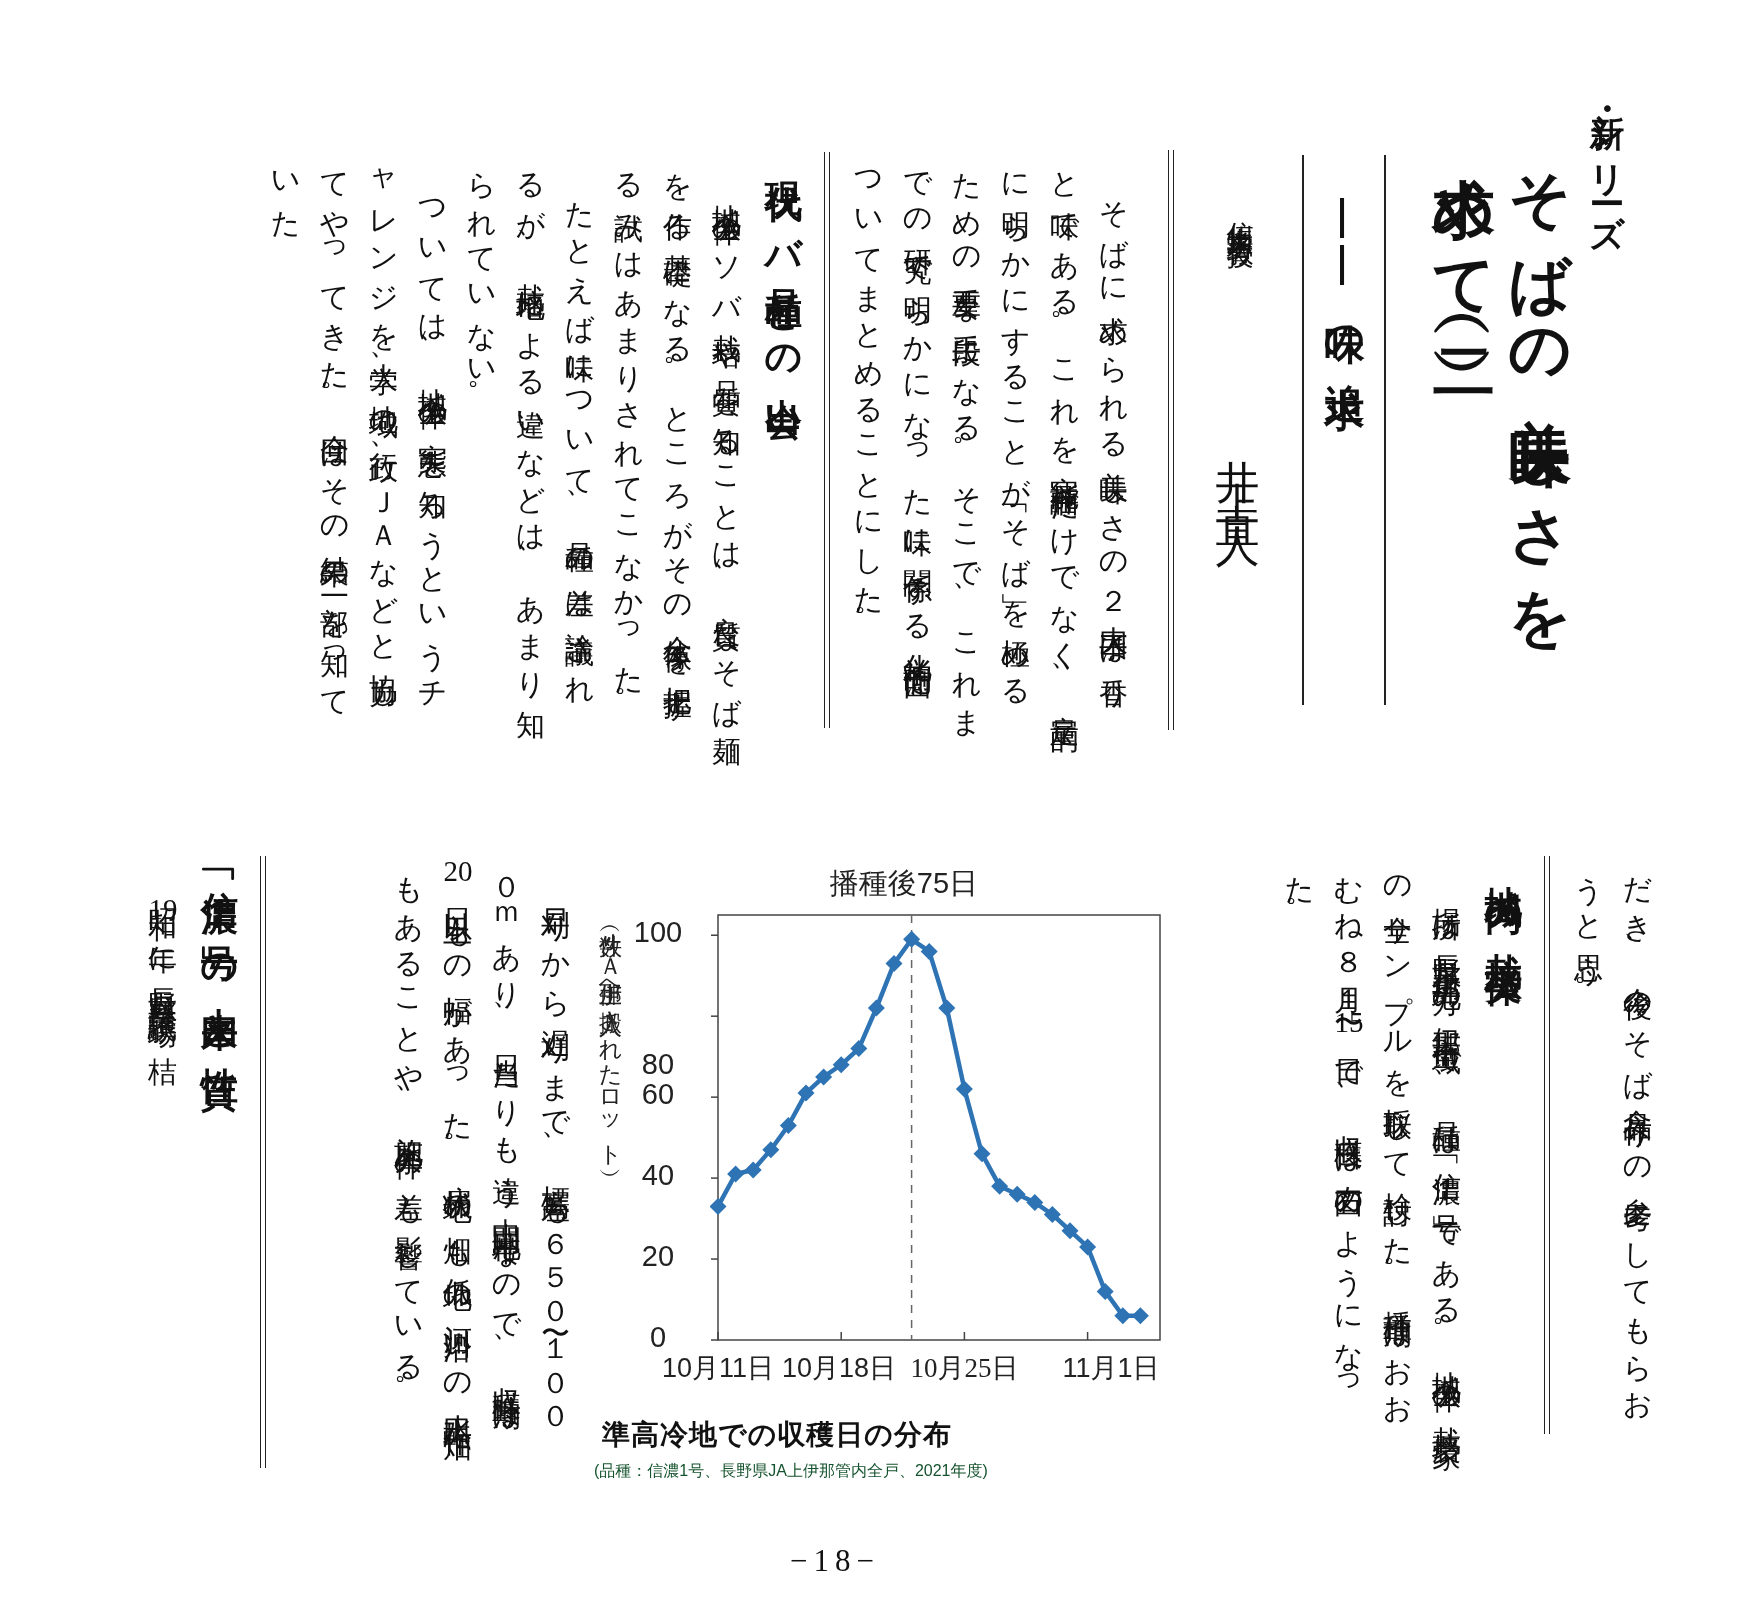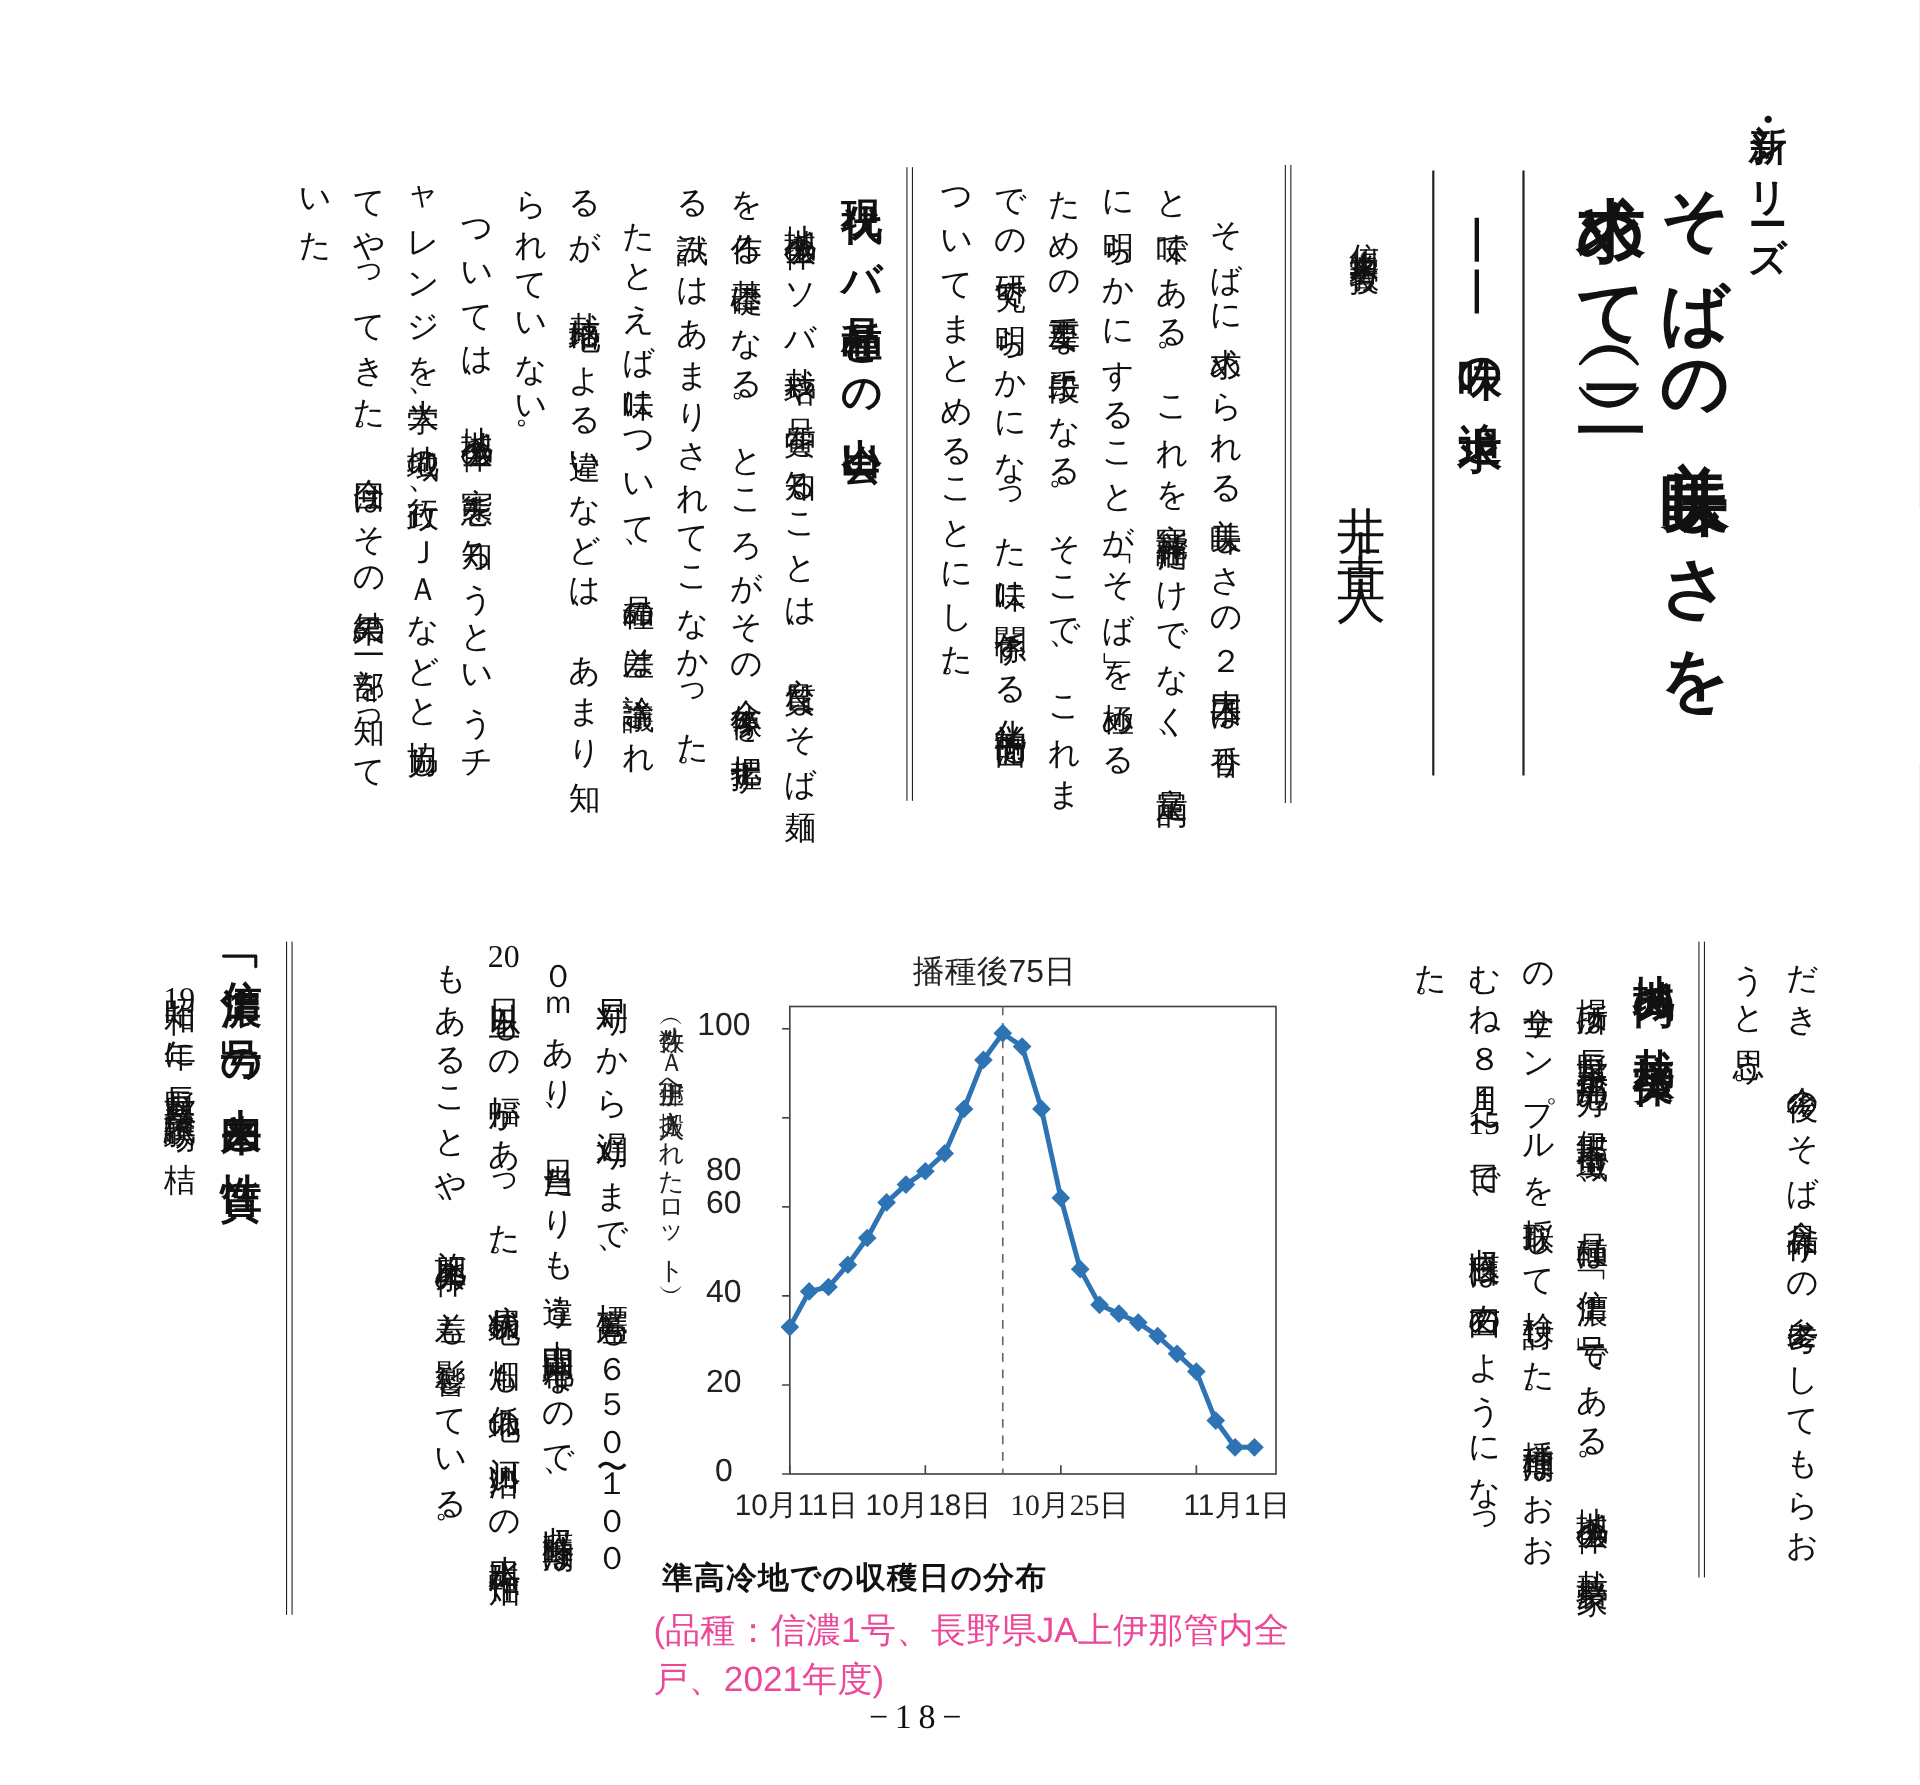--- a/index.html
+++ b/index.html
@@ -45,25 +45,25 @@
 
   
   #chart { position:absolute; left:582px; top:860px; width:612px; height:660px;
     font-family:"Liberation Sans","DejaVu Sans",sans-serif; }
   #chart .chart-title { position:absolute; left:227px; top:4px; width:190px;
     text-align:center; font-size:29px; color:#222; }
   #chart .ylabel { left:14px; top:57px; height:430px; font-size:23px;
     letter-spacing:0.5px; color:#222; }
   #chart .ytick { position:absolute; left:28px; width:96px; text-align:center;
     font-size:29px; color:#222; }
-  #chart .xlabel { position:absolute; width:124px; text-align:right;
+  #chart .xlabel { position:absolute; width:124px; text-align:center;
     top:490px; font-size:27px; color:#222; }
   #chart .caption { position:absolute; left:20px; top:556px; font-size:28px;
     font-weight:bold; color:#111; letter-spacing:1px; }
-  #chart .caption-note { position:absolute; left:12px; top:601px; font-size:32px; color:#ec4899; }
+  #chart .caption-note { position:absolute; left:12px; top:601px; font-size:16px; color:#14532d; }
   #plot-svg { position:absolute; left:128px; top:53px; }
 
   #pageno { position:absolute; left:790px; top:1543px; width:180px; text-align:left;
     font-size:31px; letter-spacing:6px; }
 </style>
 </head>
 <body>
 
 <div class="page">
 

